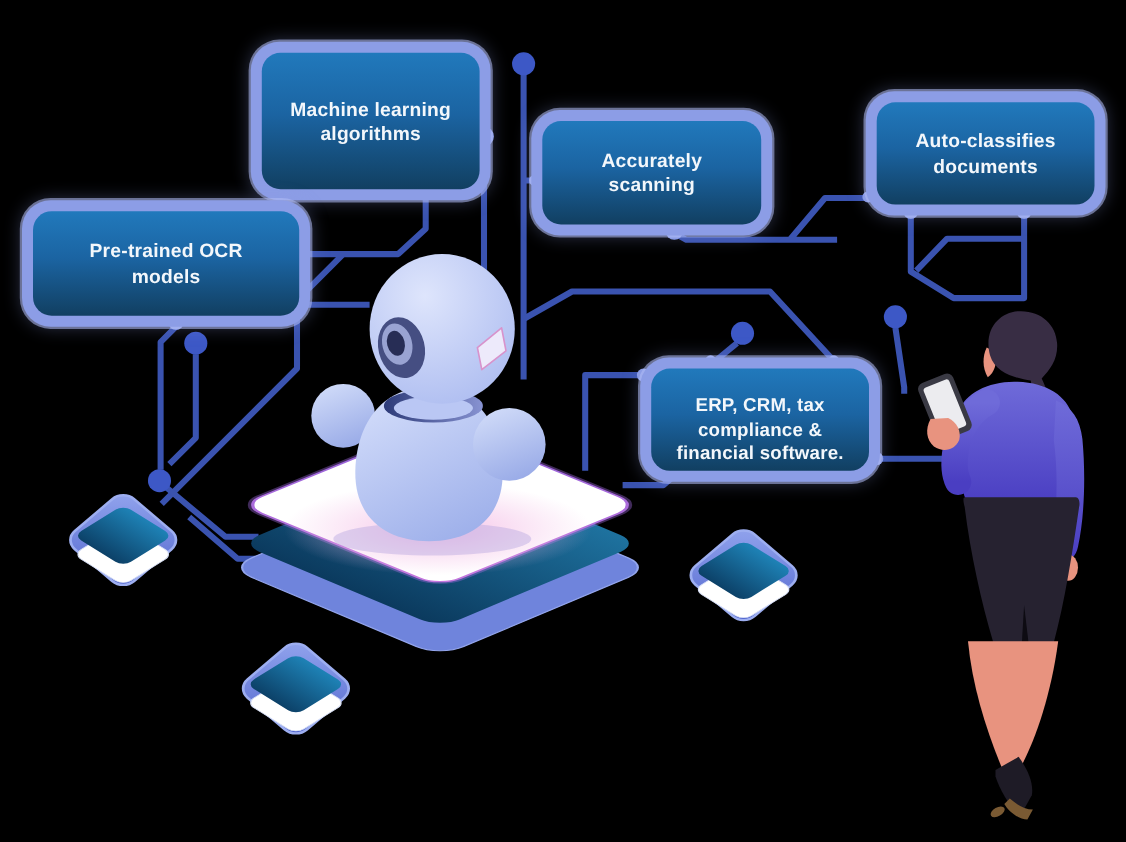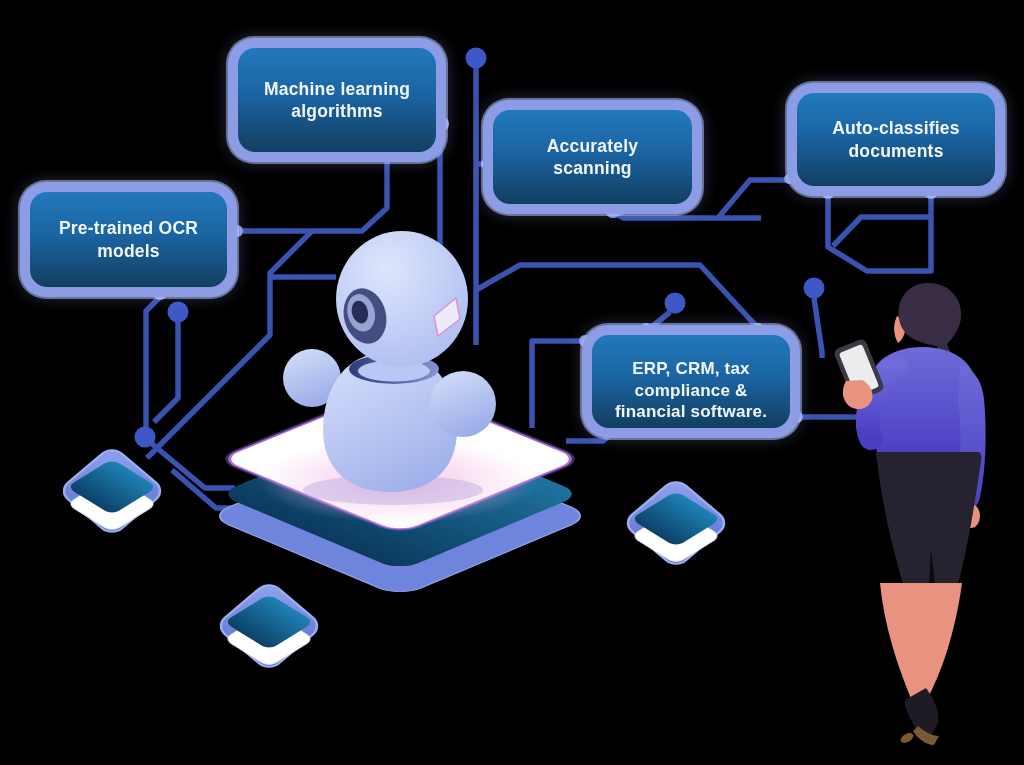--- a/index.html
+++ b/index.html
@@ -6,23 +6,23 @@
   #stage{position:relative;width:1024px;height:765px;background:#000;overflow:hidden;
          font-family:"Liberation Sans","DejaVu Sans",sans-serif;}
   #art{position:absolute;left:0;top:0;z-index:1;}
   .node{position:absolute;z-index:2;background:#8C9DE6;border-radius:26px;padding:10px;
         box-sizing:border-box;
         box-shadow:0 0 0 2px rgba(178,190,245,.55),0 0 16px rgba(140,157,230,.35);}
   .node-inner{width:100%;height:100%;border-radius:17px;
         background:linear-gradient(180deg,#2179BC 0%,#1B64A2 45%,#113F61 100%);
         display:flex;align-items:center;justify-content:center;text-align:center;}
   .node-label{color:#F3F7FB;font-weight:700;font-size:17.5px;line-height:1.28;letter-spacing:.2px;}
-  #node-ml{left:228px;top:38px;width:218px;height:124px;}
+  #node-ml{left:228px;top:38px;width:218px;height:144px;}
   #node-ml .node-label{max-width:185px;}
-  #node-ocr{left:20px;top:182px;width:217px;height:115px;}
+  #node-ocr{left:20px;top:182px;width:262px;height:115px;}
   #node-ocr .node-label{max-width:175px;}
   #node-scan{left:483px;top:100px;width:219px;height:114px;}
   #node-scan .node-label{max-width:120px;}
   #node-auto{left:787px;top:83px;width:218px;height:113px;}
   #node-auto .node-label{max-width:165px;}
   #node-erp{left:582px;top:325px;width:218px;height:113px;}
   #node-erp .node-label{max-width:180px;font-size:17px;margin-top:18px;}
 </style>
 </head>
 <body>

